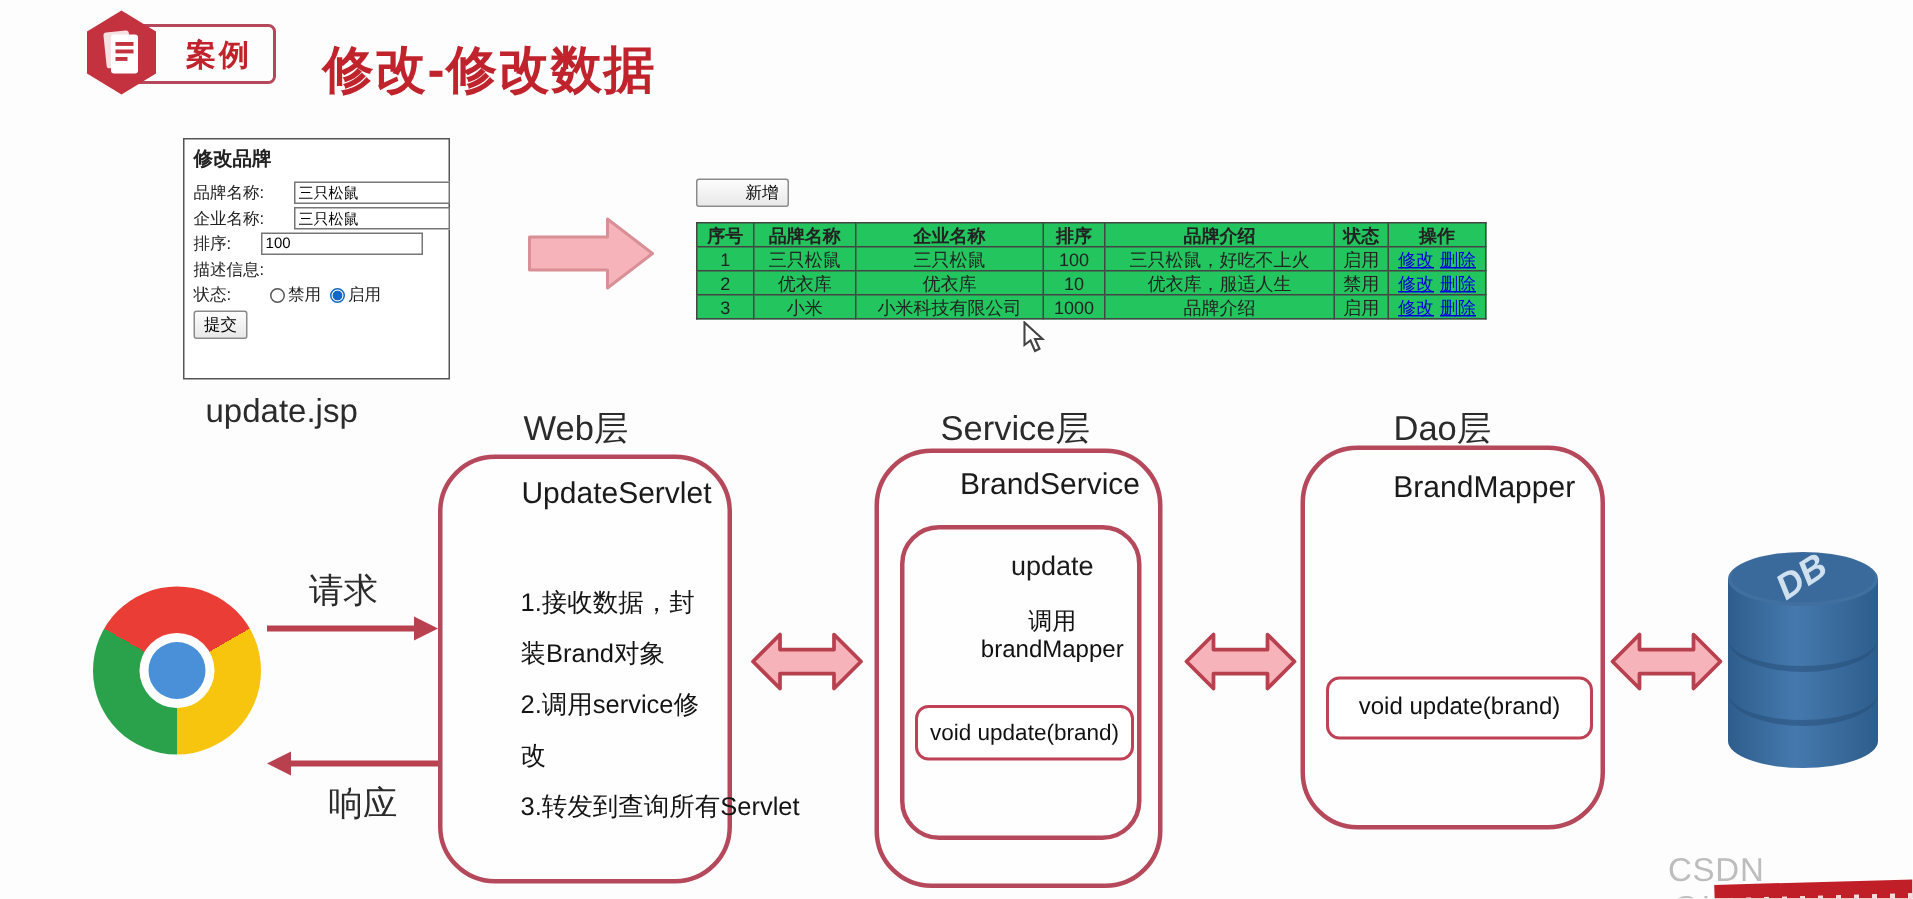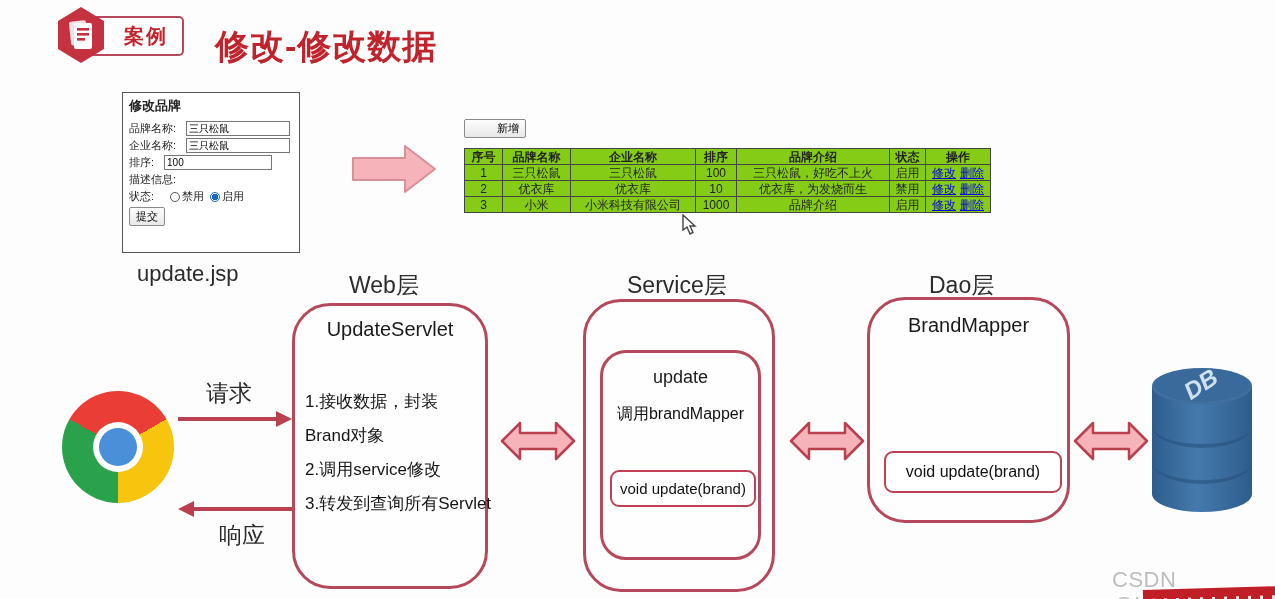--- a/index.html
+++ b/index.html
@@ -12,45 +12,45 @@
              display:flex;align-items:center;justify-content:flex-end;padding-right:14px;box-sizing:border-box;}
   .badge-text{color:#c0232c;font-size:20px;font-weight:bold;letter-spacing:2px;}
   .hexlogo{left:56px;top:6px;}
   .page-title{left:215px;top:24px;font-size:34px;font-weight:bold;color:#c0232c;letter-spacing:1px;}
 
   
   .form-panel{left:122px;top:92px;width:178px;height:161px;border:1px solid #555;background:#fff;
               font-size:11px;box-sizing:border-box;padding:4px 6px;}
   .form-title{font-weight:bold;font-size:13px;margin-bottom:6px;}
   .frow{display:flex;align-items:center;margin-bottom:2px;}
-  .frow label{white-space:nowrap;margin-right:10px;}
+  .frow label{white-space:nowrap;margin-right:20px;}
   .tinput{border:1px solid #767676;height:13px;font-size:10px;font-family:"Liberation Sans",sans-serif;
           padding:0 2px;background:#fff;}
   .ta-row{display:flex;align-items:flex-end;margin-bottom:2px;}
   .ttextarea{border:1px solid #767676;width:100px;height:52px;font-size:10px;resize:none;
              font-family:"Liberation Sans",sans-serif;padding:1px 2px;}
   .radio{display:inline-block;width:10px;height:10px;border:1px solid #555;border-radius:50%;
          margin:0 2px -1px 6px;background:#fff;box-sizing:border-box;}
   .radio.checked{border:1px solid #1667c5;background:radial-gradient(circle at 50% 50%, #1667c5 0 3px, #fff 3.5px);}
   .btn{border:1px solid #8a8a8a;background:linear-gradient(#fdfdfd,#e8e8e8);font-size:11px;
        padding:1px 6px;border-radius:2px;font-family:"Liberation Sans",sans-serif;}
 
   
   .add-btn{left:464px;top:119px;padding-left:32px;}
-  .brand-table{left:464px;top:148px;border-collapse:collapse;font-size:12px;background:#84cc16;}
+  .brand-table{left:464px;top:148px;border-collapse:collapse;font-size:12px;background:#22c55e;}
   .brand-table th,.brand-table td{border:1px solid #444;text-align:center;padding:0 2px;height:15px;line-height:14px;white-space:nowrap;}
   .brand-table th{font-weight:bold;}
   .tbl-link{color:#0000dd;text-decoration:underline;margin:0 2px;cursor:pointer;}
 
   
   .jsp-label{left:137px;top:261px;font-size:22px;color:#2b2b2b;}
   .layer-label{font-size:23px;color:#2b2b2b;}
 
   
-  .rbox{border:3px solid #b5495b;border-radius:38px;background:#fefefe;box-sizing:border-box;}
+  .rbox{border:3px solid #b5495b;border-radius:38px;background:#fefefe;box-sizing:border-box;padding-left:42px;}
   .box-title{text-align:center;font-size:20px;color:#1a1a1a;}
   .steps{font-size:17px;color:#141414;line-height:34px;}
   .mini-box{border:2.5px solid #c04055;border-radius:9px;background:#fff;box-sizing:border-box;
             display:flex;align-items:center;justify-content:center;font-size:15px;color:#111;margin-top:27px;}
 
   .cn-label{font-size:23px;color:#2b2b2b;}
   .watermark{left:1112px;top:567px;font-size:22px;color:#bdbdbd;letter-spacing:0.5px;}
   .banner{left:1143px;top:588px;width:140px;height:15px;background:#c11f28;transform:rotate(-1.6deg);
           background-image:repeating-linear-gradient(90deg, rgba(255,255,255,0) 0 9px, rgba(255,255,255,.85) 9px 12px);
           background-size:100% 6px;background-position:0 9px;background-repeat:no-repeat;}
@@ -129,21 +129,21 @@
         <td>启用</td>
         <td>
           <span class="tbl-link">修改</span><span class="tbl-link">删除</span>
         </td>
       </tr>
       <tr>
         <td>2</td>
         <td>优衣库</td>
         <td>优衣库</td>
         <td>10</td>
-        <td>优衣库，为发烧而生</td>
+        <td>优衣库，服适人生</td>
         <td>禁用</td>
         <td>
           <span class="tbl-link">修改</span><span class="tbl-link">删除</span>
         </td>
       </tr>
       <tr>
         <td>3</td>
         <td>小米</td>
         <td>小米科技有限公司</td>
         <td>1000</td>
@@ -168,30 +168,31 @@
   <div class="abs rbox" style="left:292px;top:303px;width:196px;height:286px;">
     <div class="box-title" style="margin-top:12px;">UpdateServlet</div>
     <div class="steps" style="padding:44px 8px 0 10px;">
       <div>1.接收数据，封装Brand对象</div>
       <div>2.调用service修改</div>
       <div style="white-space:nowrap;">3.转发到查询所有Servlet</div>
     </div>
   </div>
 
   <div class="abs rbox" style="left:583px;top:299px;width:192px;height:293px;">
+    <div class="box-title" style="margin-top:10px;">BrandService</div>
     <div class="rbox" style="position:absolute;left:14px;top:48px;width:161px;height:210px;border-radius:26px;">
       <div class="box-title" style="margin-top:14px;font-size:18px;">update</div>
       <div style="text-align:center;font-size:16px;margin-top:16px;color:#111;">调用brandMapper</div>
       <div class="mini-box" style="position:absolute;left:7px;top:90px;width:146px;height:37px;">
         <span>void update(brand)</span>
       </div>
     </div>
   </div>
 
-  <div class="abs rbox" style="left:867px;top:297px;width:203px;height:226px;">
+  <div class="abs rbox" style="left:867px;top:297px;width:203px;height:256px;">
     <div class="box-title" style="margin-top:14px;">BrandMapper</div>
     <div class="mini-box" style="position:absolute;left:14px;top:124px;width:178px;height:42px;font-size:16px;">
       <span>void update(brand)</span>
     </div>
   </div>
 
   <div class="abs" style="left:62px;top:391px;width:112px;height:112px;">
     <div style="width:112px;height:112px;border-radius:50%;
       background:conic-gradient(#ea3d35 0 60deg, #f7c50d 60deg 180deg, #2aa24c 180deg 300deg, #ea3d35 300deg 360deg);"></div>
     <div style="position:absolute;left:31px;top:31px;width:50px;height:50px;border-radius:50%;background:#fff;"></div>

